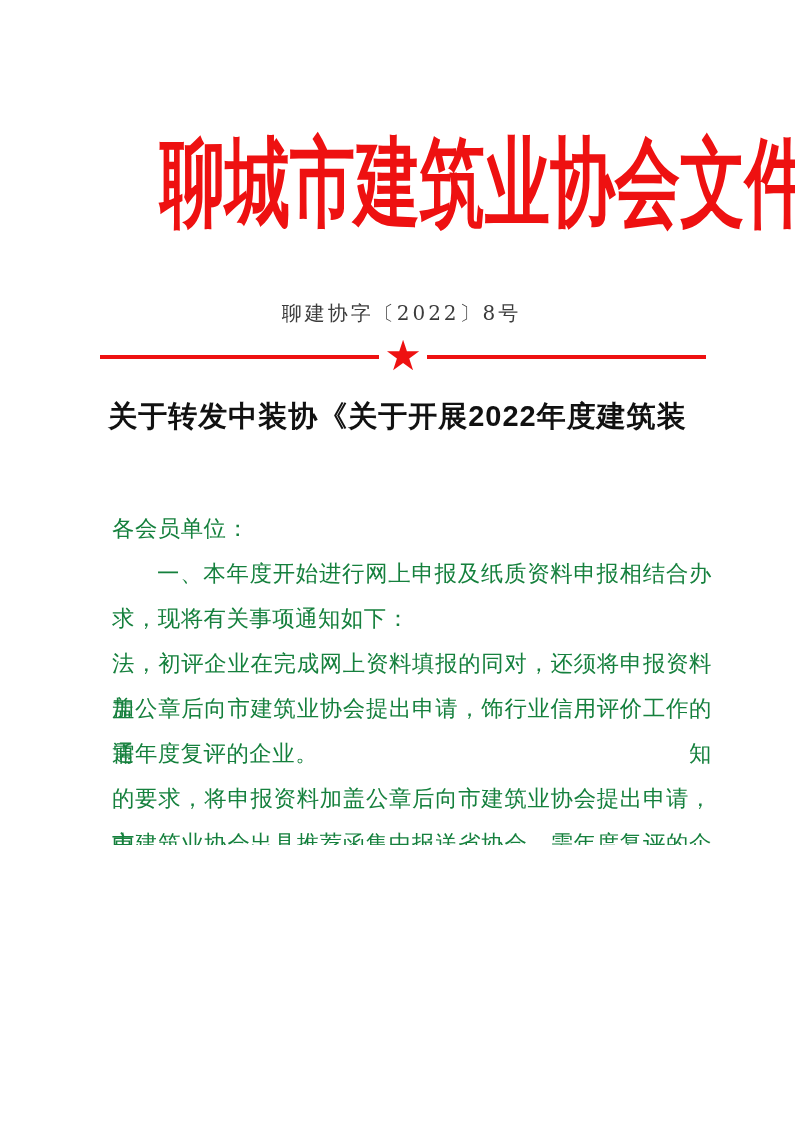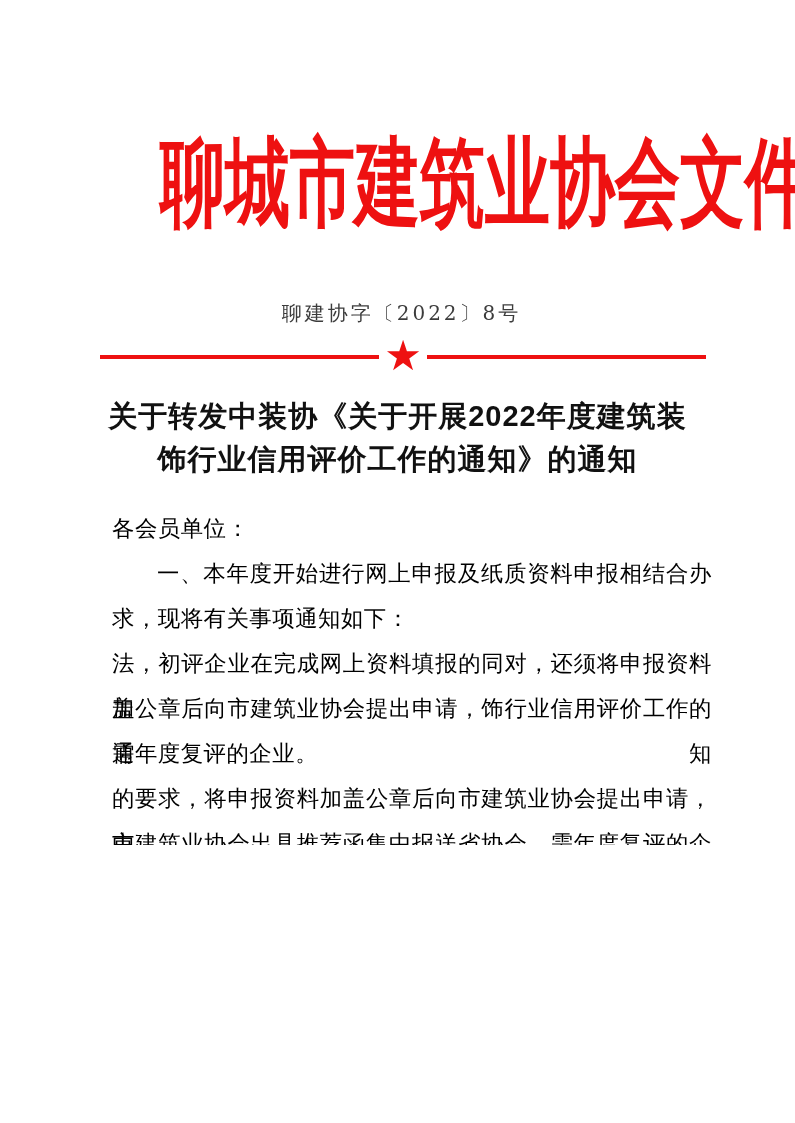--- a/index.html
+++ b/index.html
@@ -90,21 +90,21 @@
   }
 
   
   .body-text {
     position: absolute;
     top: 506px;
     left: 112px;
     width: 600px;
     font-family: "DejaVu Serif", "Liberation Serif", serif;
     font-size: 22.4px;
-    color: #000000;
+    color: #15803d;
     letter-spacing: 0.5px;
   }
   .body-text .line {
     height: 45px;
     line-height: 45px;
     white-space: nowrap;
   }
   .body-text .line.j {
     white-space: normal;
     text-align: justify;
@@ -138,21 +138,20 @@
   <div class="doc-number">聊建协字〔2022〕8号</div>
 
   <div class="divider">
     <div class="rule"></div>
     <div class="star">★</div>
     <div class="rule"></div>
   </div>
 
   <div class="doc-title">
     <div>关于转发中装协《关于开展2022年度建筑装</div>
-    <div>饰行业信用评价工作的通知》的通知</div>
   </div>
 
   <div class="body-text">
     <div class="line">各会员单位：</div>
     <div class="line j indent">一、本年度开始进行网上申报及纸质资料申报相结合办</div>
     <div class="line">求，现将有关事项通知如下：</div>
     <div class="line j">法，初评企业在完成网上资料填报的同对，还须将申报资料加</div>
     <div class="line j">盖公章后向市建筑业协会提出申请，饰行业信用评价工作的通知</div>
     <div class="line">需年度复评的企业。</div>
     <div class="line j">的要求，将申报资料加盖公章后向市建筑业协会提出申请，由</div>

